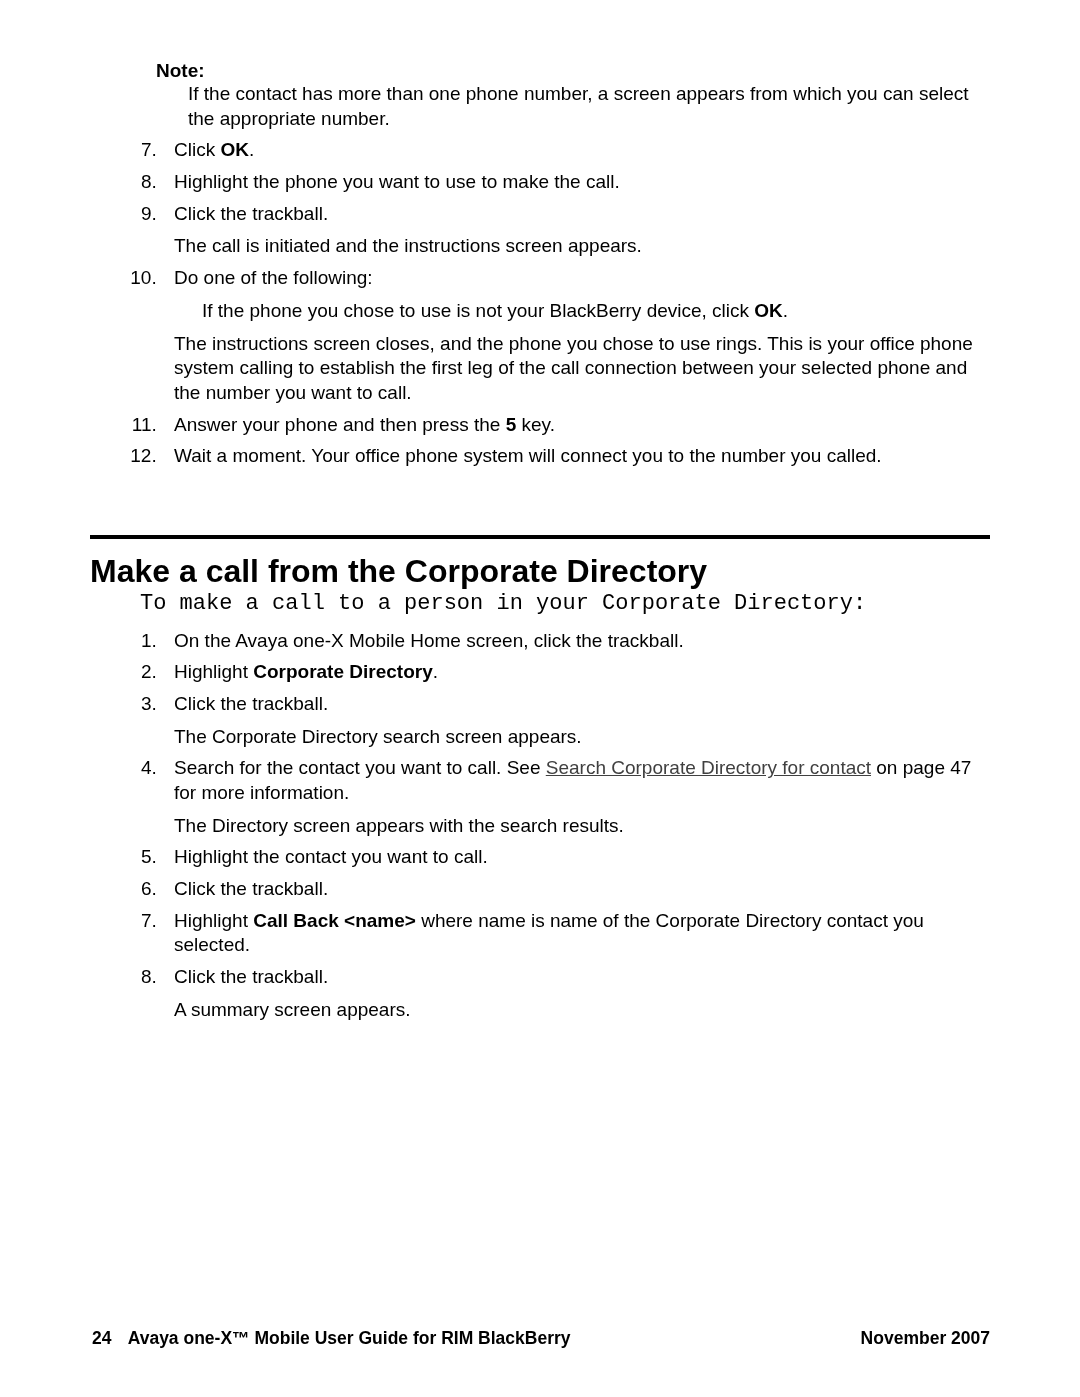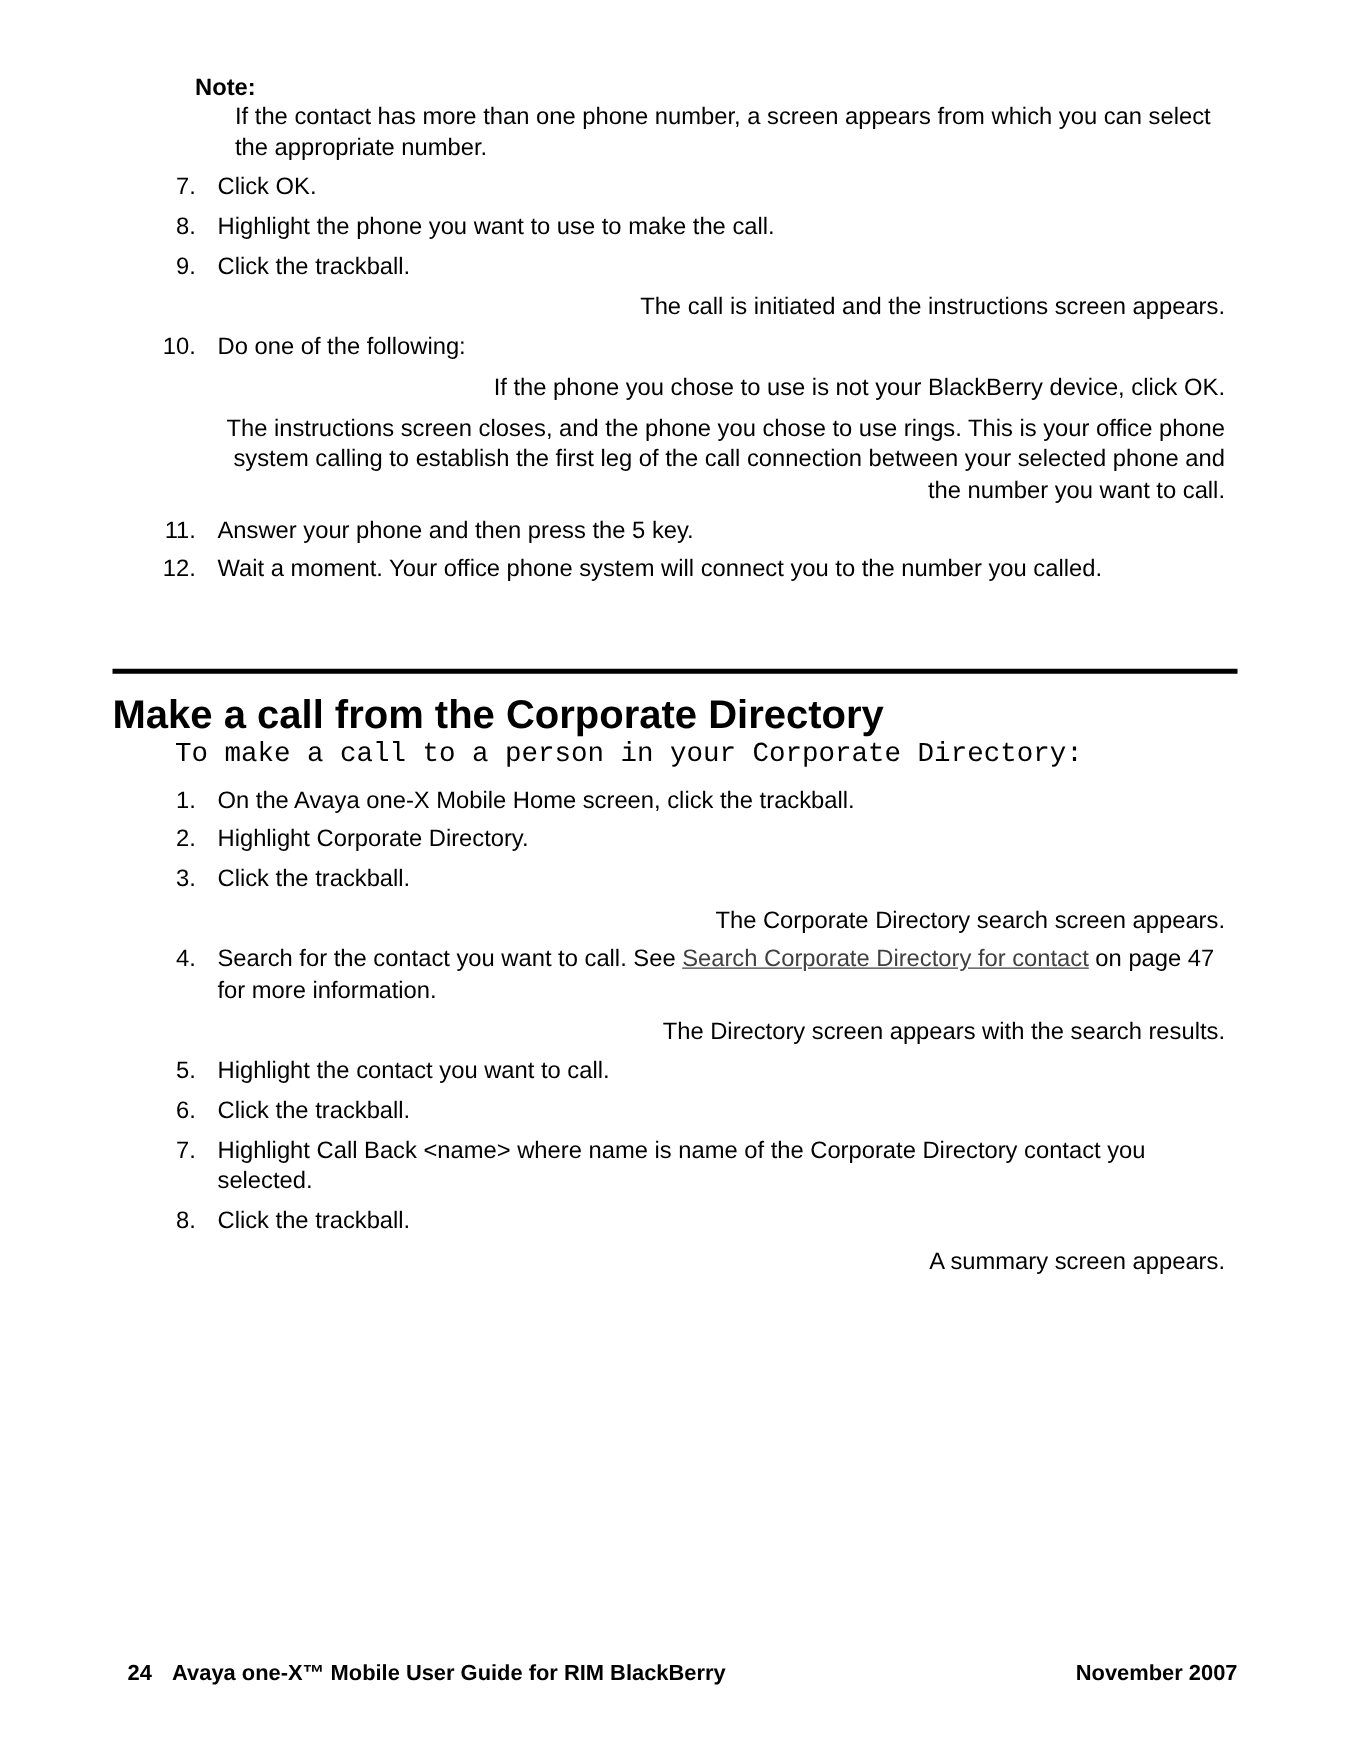--- a/index.html
+++ b/index.html
@@ -39,21 +39,20 @@
     ol.steps > li {
       margin-top: 7px;
       margin-bottom: 4px;
       padding-left: 12px;
       line-height: 1.3;
     }
     .step-para {
       margin-top: 8px;
       margin-bottom: 4px;
       line-height: 1.3;
-      text-align: right;
     }
     .indent {
       margin-left: 28px;
     }
     .divider {
       border-top: 4px solid #000;
       margin-top: 66px;
       margin-bottom: 14px;
     }
     h2.section-heading {
@@ -67,32 +66,32 @@
       line-height: 1.3;
       font-family: Liberation Mono, monospace;
     }
     .link {
       color: #404040;
       text-decoration: underline;
     }
     .footer {
       position: absolute;
       bottom: 48px;
-      left: 102px;
+      left: 92px;
       right: 90px;
       display: flex;
       justify-content: space-between;
       align-items: baseline;
       font-size: 17.5px;
       font-weight: bold;
     }
     .footer-left .page-num {
       margin-right: 12px;
     }
-    b { font-weight: normal; }
+    b { font-weight: bold; }
   </style>
 </head>
 <body>
 
 <div class="page">
 
 
   <div class="note-block">
     <div class="note-label">Note:</div>
     <div class="note-body">If the contact has more than one phone number, a screen appears from which you can select the appropriate number.</div>

